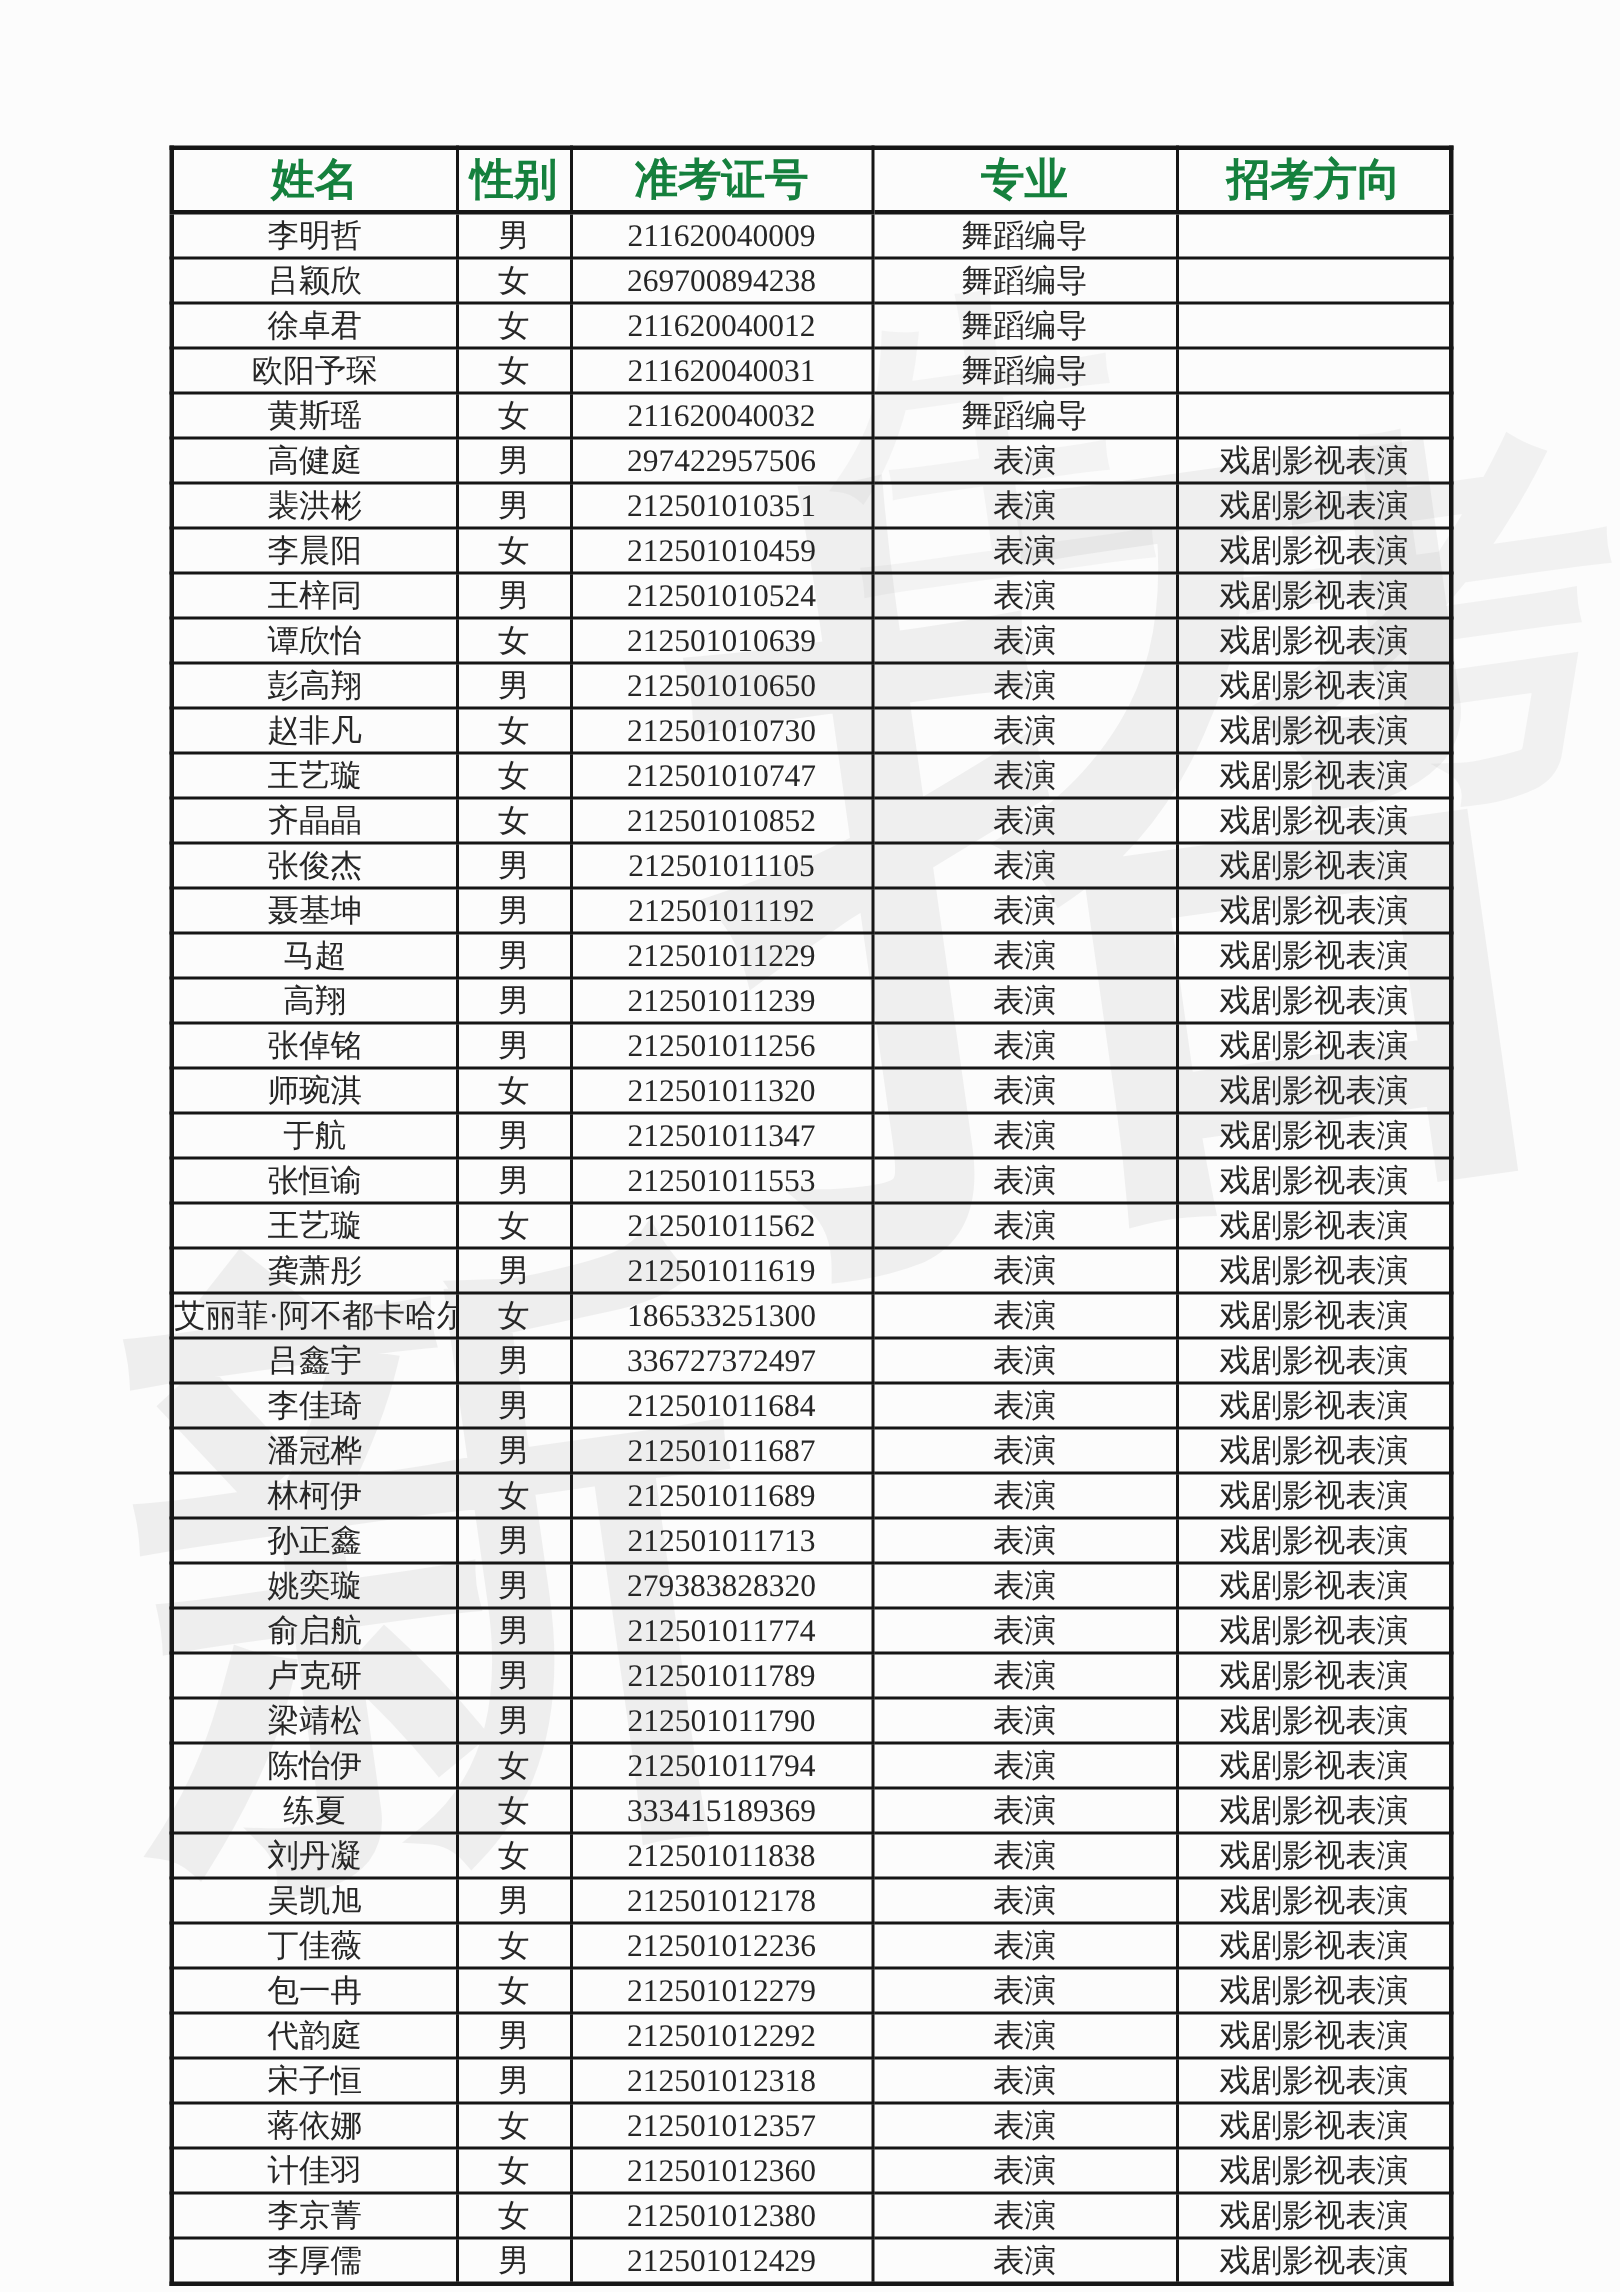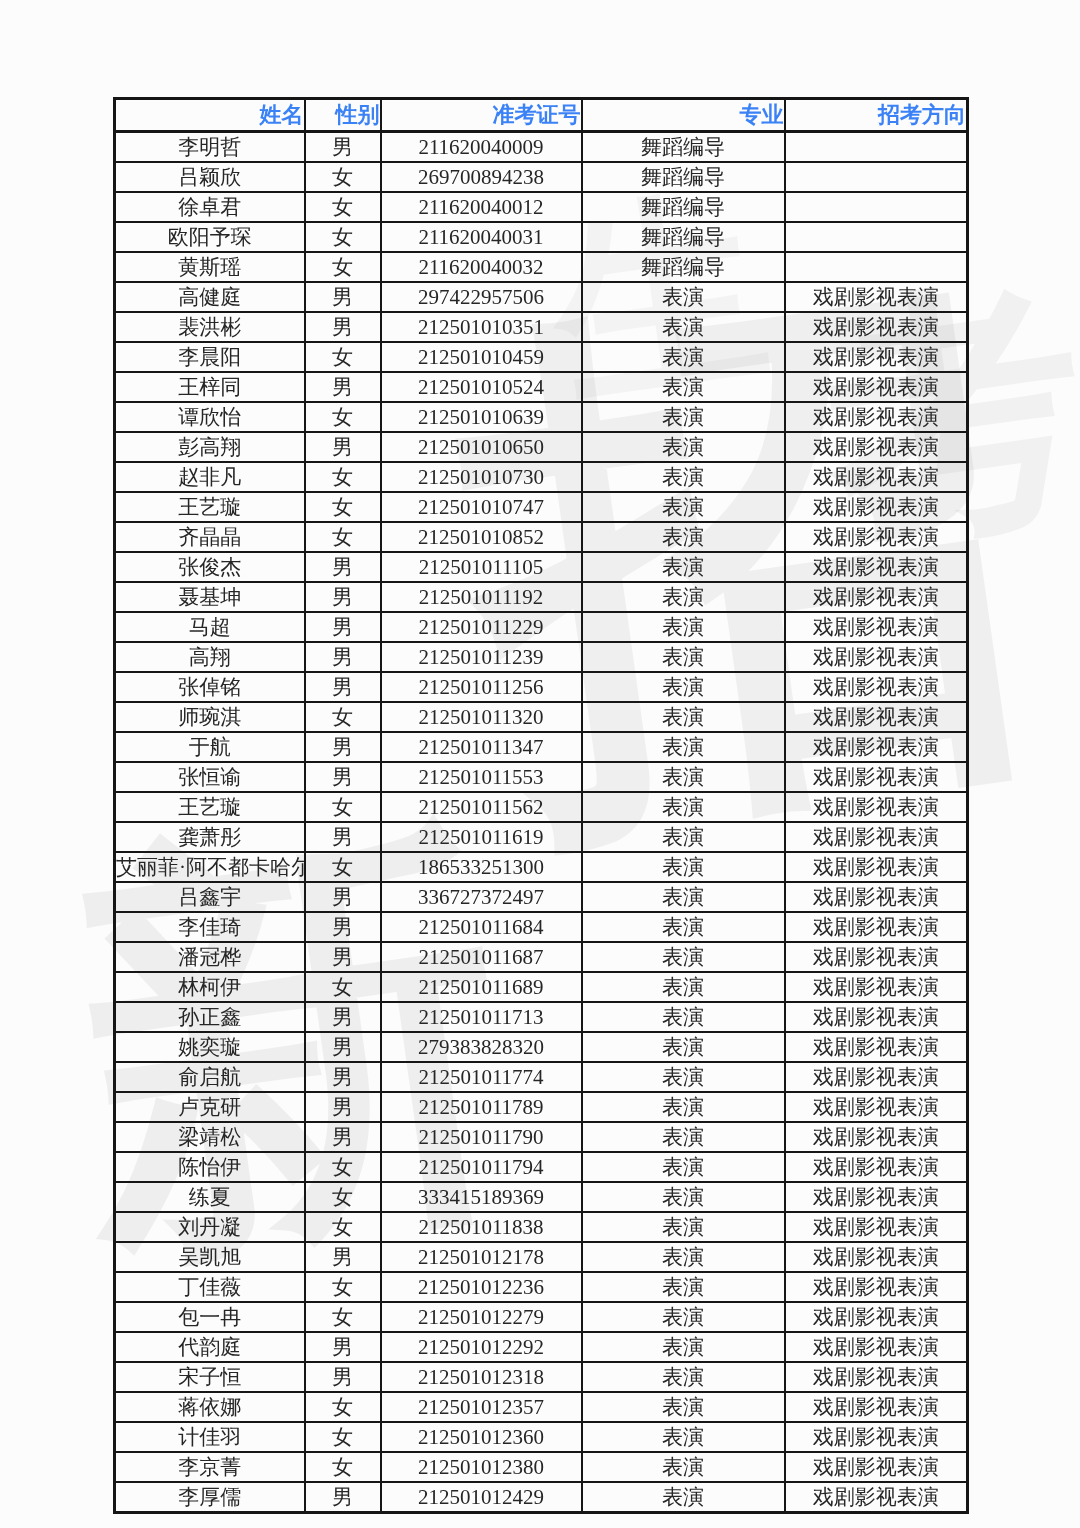--- a/index.html
+++ b/index.html
@@ -30,24 +30,24 @@
     border-collapse:collapse;
     table-layout:fixed;
     background:transparent;
   }
   table.roster, table.roster th, table.roster td {
     border:2px solid #161616;
   }
   table.roster { border-width:3px; }
   table.roster th {
     height:27px;
-    font-size:22px;
+    font-size:29px;
     font-weight:bold;
-    color:#3b82f6;
-    text-align:right;
+    color:#15803d;
+    text-align:center;
     padding:0;
     border-bottom-width:3px;
     white-space:nowrap; overflow:hidden;
   }
   table.roster td {
     height:22.6px;
     font-size:21px;
     color:#262626;
     text-align:center;
     vertical-align:middle;

